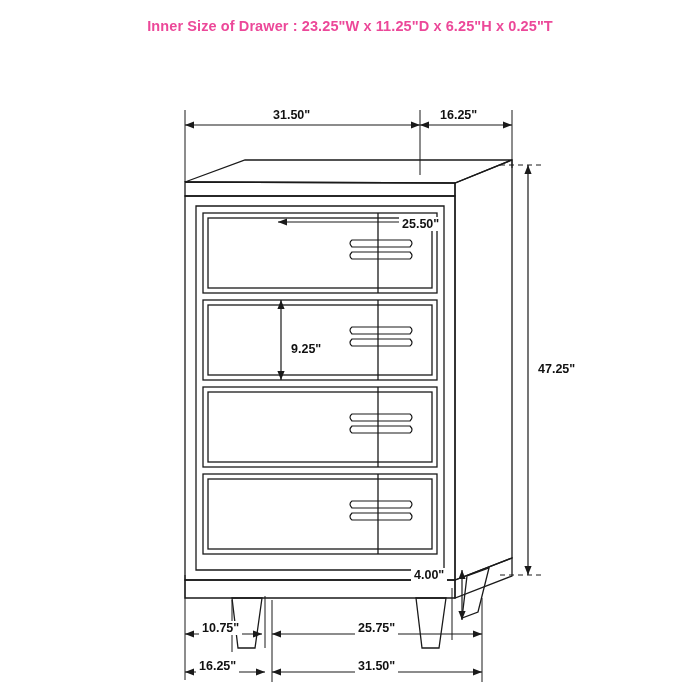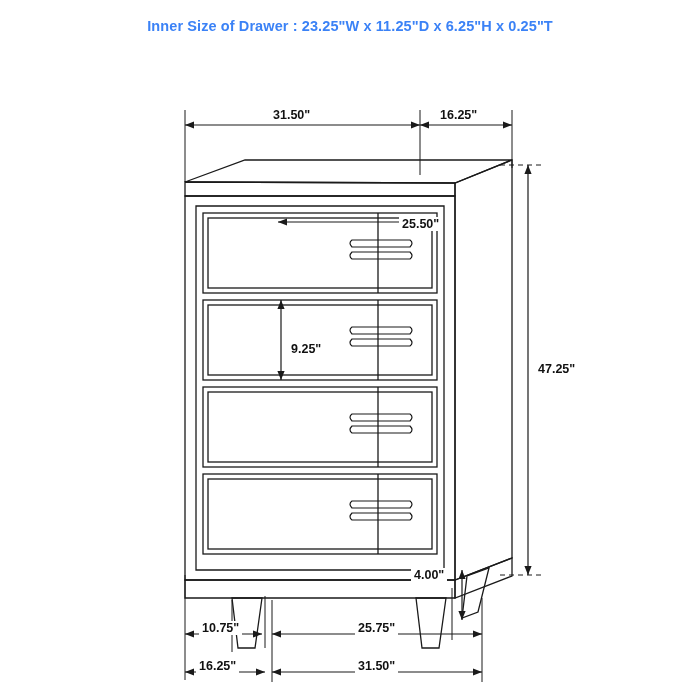--- a/index.html
+++ b/index.html
@@ -22,21 +22,21 @@
   }
   .title {
     position: absolute;
     top: 18px;
     left: 0;
     width: 700px;
     text-align: center;
     font-size: 14.5px;
     font-weight: bold;
     letter-spacing: 0.1px;
-    color: #3b82f6;
+    color: #ec4899;
   }
   svg.diagram {
     position: absolute;
     top: 0;
     left: 0;
     width: 700px;
     height: 700px;
   }
   .dimlabel {
     position: absolute;

